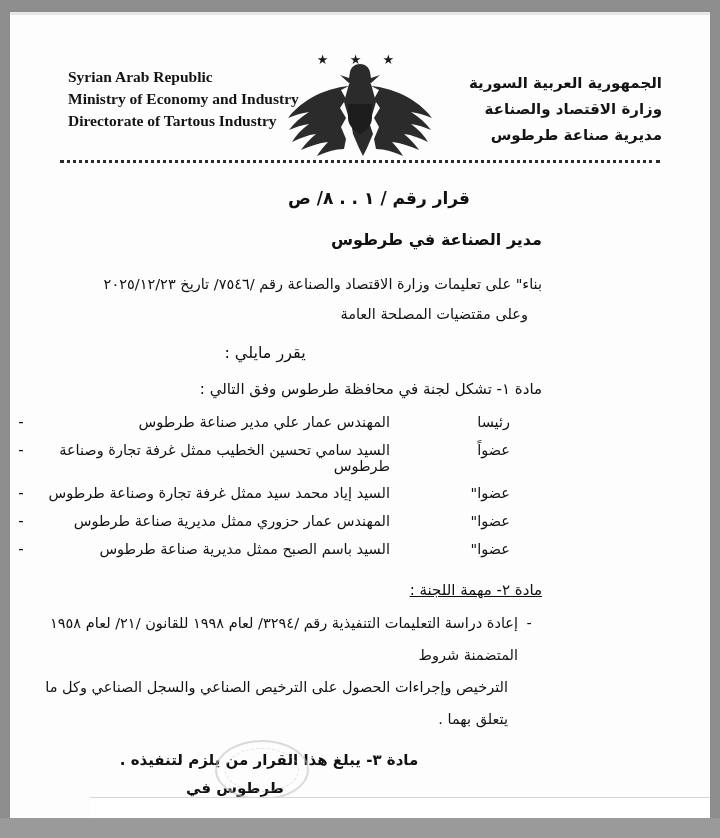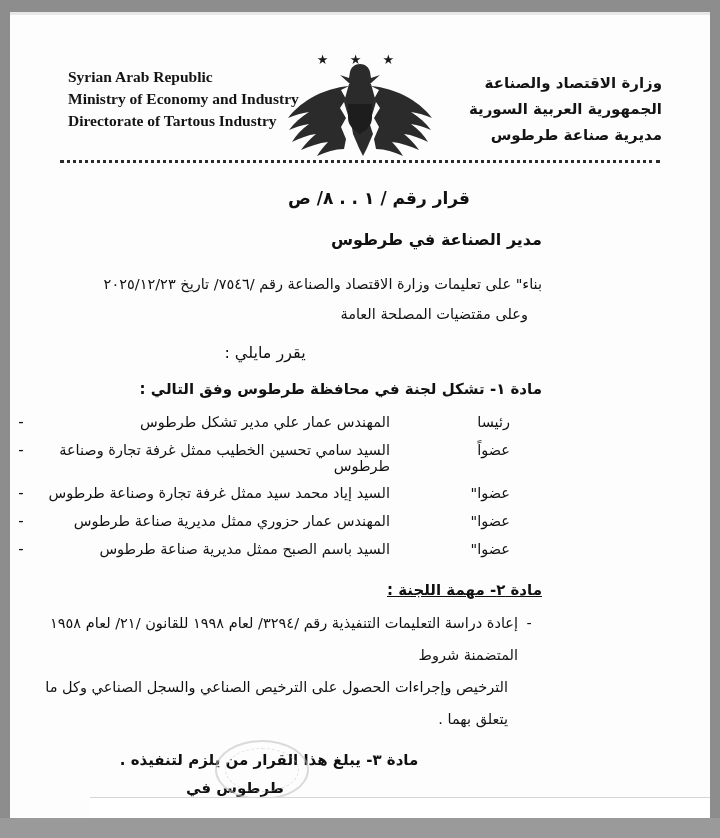--- a/index.html
+++ b/index.html
@@ -160,21 +160,21 @@
   .decides {
     margin: 14px 0 0 0;
     text-align: center;
     padding-right: 60px;
     font-size: 16px;
     font-weight: normal;
   }
   .article {
     margin: 18px 38px 0 0;
     font-size: 15px;
-    font-weight: bold;
+    font-weight: normal;
     padding-left: 16px;
   }
   .article .ttl-underline {
     text-decoration: underline;
   }
   .members {
     margin: 10px 0 0 0;
     padding: 0;
     list-style: none;
   }
@@ -310,22 +310,22 @@
             <path d="M86 32 c12 1 26 5 38 12 10 6 18 13 23 20 -7 -3 -14 -5 -21 -6 8 5 15 11 20 18 -7 -3 -13 -5 -20 -6 7 5 13 11 17 18 -8 -4 -16 -7 -24 -8 6 5 11 10 15 16 -9 -4 -18 -7 -27 -8 4 4 8 9 11 14 -9 -4 -18 -7 -27 -7 l-2 -10 5 -12 -5 -9 6 -10 -6 -9 5 -9 z"></path>
 
             <path d="M66 68 h18 l4 12 -6 14 -4 8 -4 -8 -6 -14 z"></path>
 
             <path d="M63 50 h24 v14 c0 8 -7 13 -12 16 -5 -3 -12 -8 -12 -16 z" fill="#1d1d1d"></path>
           </g>
         </svg>
       </div>
 
       <div class="hdr-right">
+        <div>الجمهورية العربية السورية</div>
         <div>وزارة الاقتصاد والصناعة</div>
-        <div>الجمهورية العربية السورية</div>
         <div>مديرية صناعة طرطوس</div>
       </div>
     </div>
 
     <div class="divider"></div>
 
     <div class="body-rtl">
 
       <div class="decision-no">
         <span>قرار رقم /</span><span class="num">١ . . ٨</span><span>/ ص</span>
@@ -338,21 +338,21 @@
         <span class="l2">وعلى مقتضيات المصلحة العامة</span>
       </div>
 
       <div class="decides">يقرر مايلي :</div>
 
       <div class="article">مادة ١- تشكل لجنة في محافظة طرطوس وفق التالي :</div>
 
       <div class="members">
         <div class="member-row">
           <span class="member-role">رئيسا</span>
-          <span class="member-name">المهندس عمار علي مدير تشكل طرطوس</span>
+          <span class="member-name">المهندس عمار علي مدير صناعة طرطوس</span>
           <span class="member-dash">-</span>
         </div>
         <div class="member-row">
           <span class="member-role">عضواً</span>
           <span class="member-name">السيد سامي تحسين الخطيب ممثل غرفة تجارة وصناعة طرطوس</span>
           <span class="member-dash">-</span>
         </div>
         <div class="member-row">
           <span class="member-role">عضوا"</span>
           <span class="member-name">السيد إياد محمد سيد ممثل غرفة تجارة وصناعة طرطوس</span>

